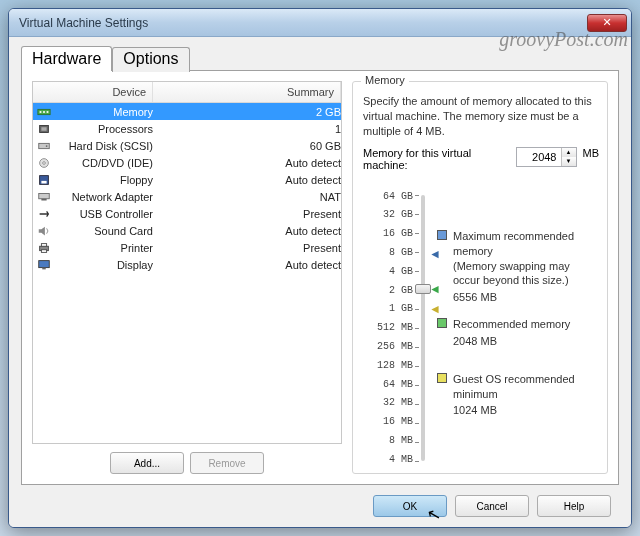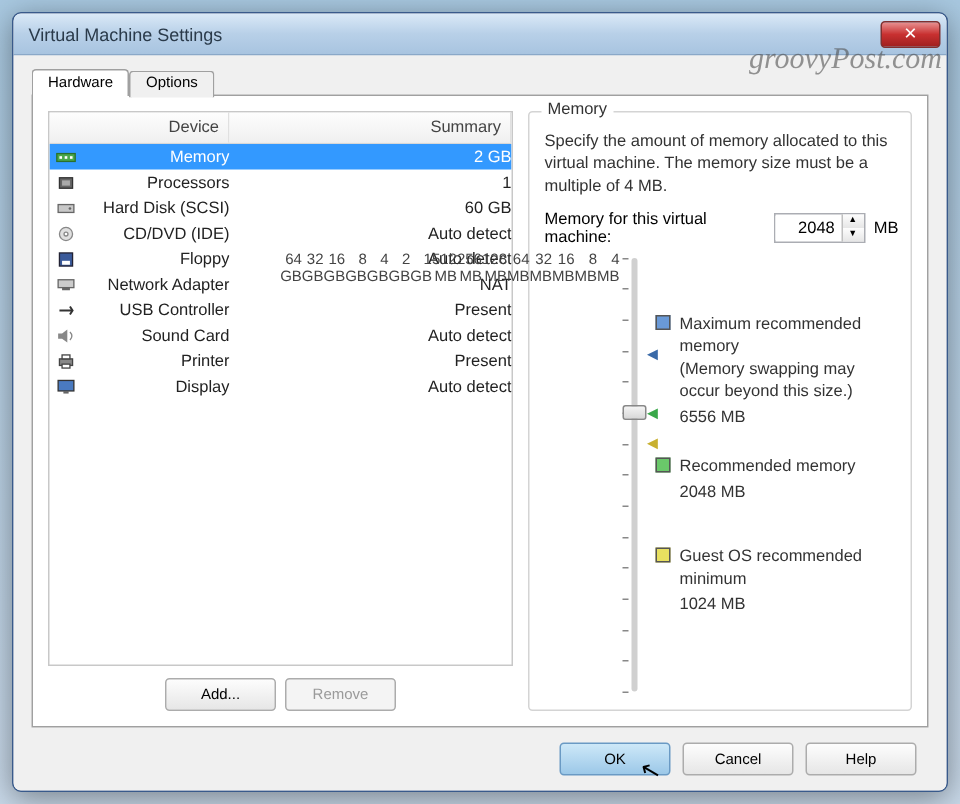--- a/index.html
+++ b/index.html
@@ -67,21 +67,21 @@
     gap: 0;
     position: relative;
     z-index: 2;
   }
   .tab {
     padding: 3px 10px;
     border: 1px solid #a0a0a0;
     border-bottom: none;
     background: #fff;
     border-radius: 3px 3px 0 0;
-    font-size: 10px;
+    font-size: 16px;
     cursor: pointer;
     position: relative;
     top: 1px;
   }
   .tab.inactive {
     background: #f0f0f0;
     top: 2px;
     padding-top: 2px;
   }
   .tabpanel {
@@ -175,22 +175,22 @@
   .groupbox-label {
     position: absolute;
     top: -8px; left: 8px;
     background: #fff;
     padding: 0 4px;
     font-size: 11px;
     color: #333;
   }
   .desc { color: #333; line-height: 1.35; margin: 4px 0 8px 0; }
   .mem-input-row {
-    display: flex; align-items: center; gap: 6px;
-    margin-bottom: 4px;
+    display: flex; gap: 6px;
+    margin-bottom: 20px;
   }
   .spin {
     display: flex; align-items: center;
     border: 1px solid #abadb3;
     background: #fff;
     height: 20px;
   }
   .spin input {
     width: 44px;
     text-align: right;
@@ -204,22 +204,22 @@
     width: 14px; height: 9px; font-size: 6px;
     display: flex; align-items: center; justify-content: center;
     background: linear-gradient(#fdfdfd,#e6e6e6);
     cursor: pointer;
     line-height: 1;
   }
   .mem-body { flex:1; display: flex; gap: 4px; }
   .scale-col { width: 70px; position: relative; }
   .scale-labels {
     position: absolute; right: 20px; top: 0; bottom: 0;
-    display: flex; justify-content: space-between;
-    text-align: right; font-size: 10px; color: #444;
+    display: flex; flex-direction: column; justify-content: space-between;
+    text-align: right; font-size: 10px; color: #444; font-family: Liberation Mono, monospace;
   }
   .slider-track {
     position: absolute; right: 8px; top: 4px; bottom: 4px;
     width: 4px; background: #d0d0d0;
     border-radius: 2px;
   }
   .slider-ticks {
     position: absolute; right: 14px; top: 4px; bottom: 4px;
     width: 4px;
   }

